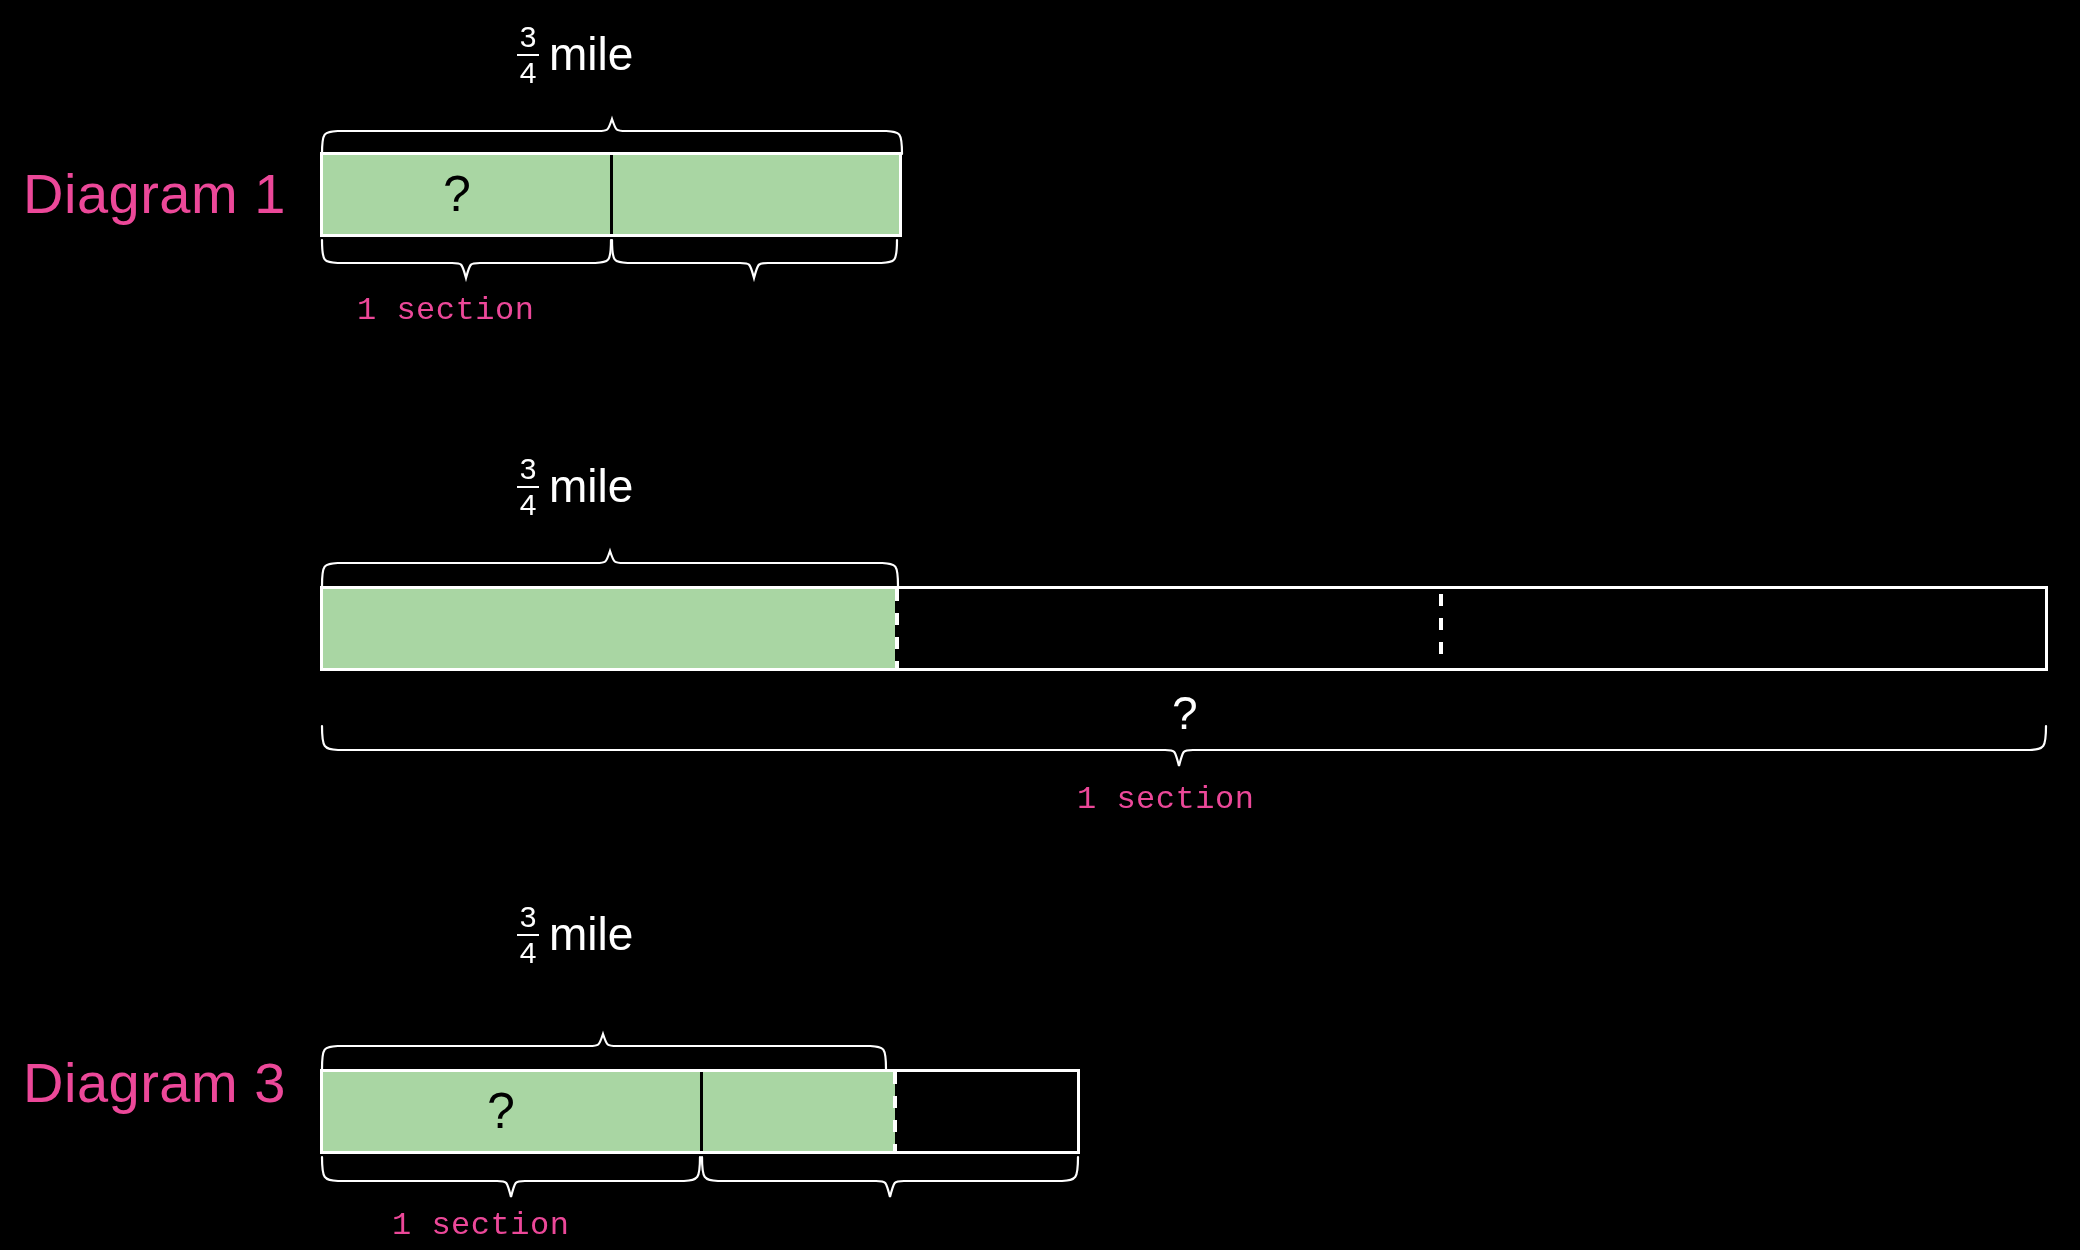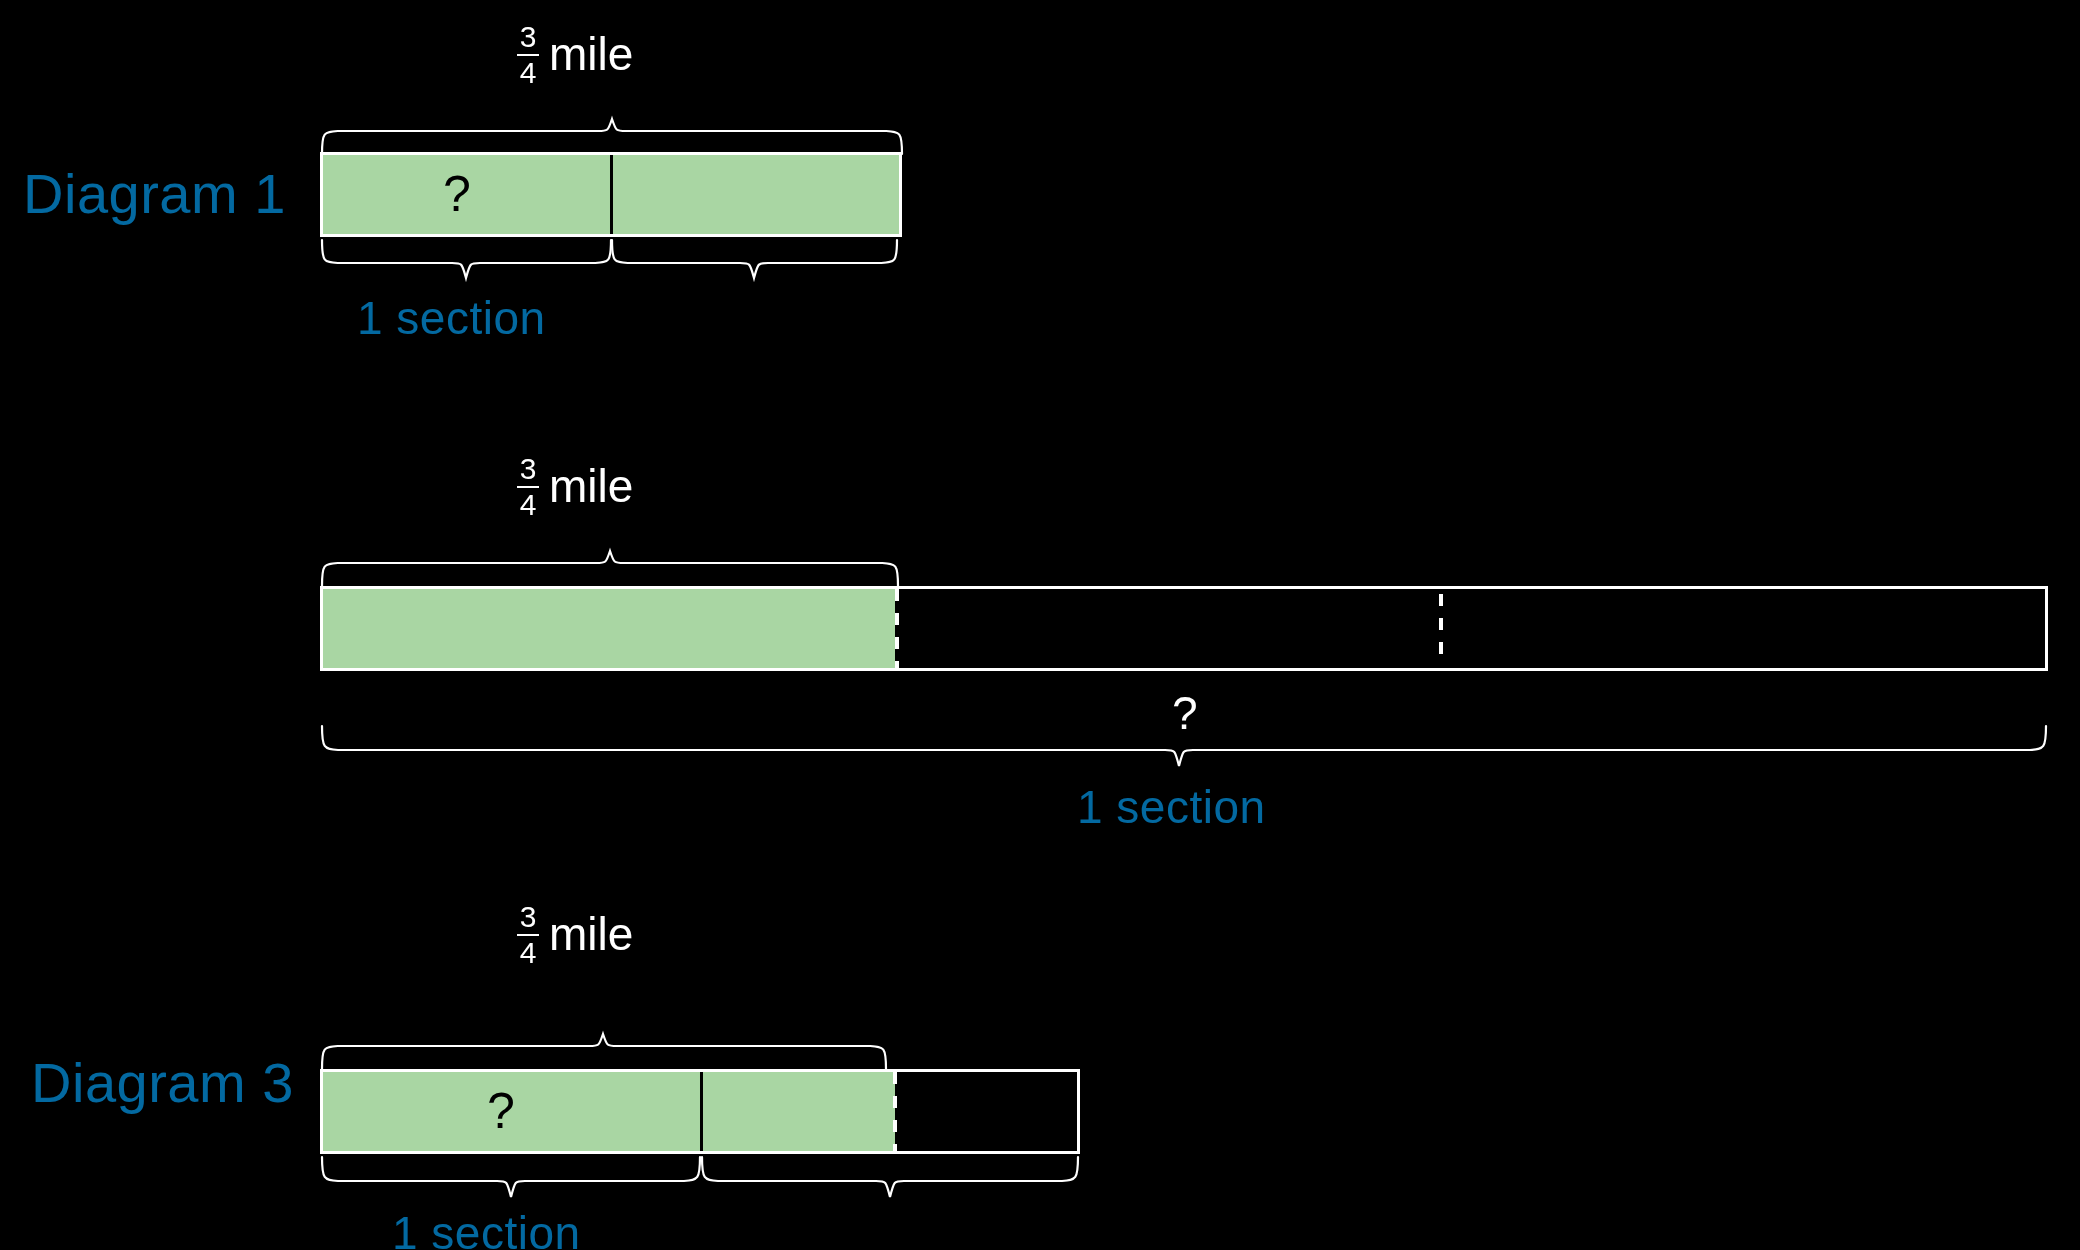--- a/index.html
+++ b/index.html
@@ -12,32 +12,33 @@
     width: 2080px;
     height: 1250px;
     background: #000000;
     overflow: hidden;
     font-family: "Liberation Sans", sans-serif;
   }
 
   
   .label {
     position: absolute;
-    color: #0369a1;
+    color: #ec4899;
     font-weight: 400;
     white-space: nowrap;
     line-height: 1;
   }
   .diagram-name {
     font-size: 56px;
     letter-spacing: 0.5px;
   }
   .caption {
-    font-size: 46px;
+    font-size: 32px;
     letter-spacing: 0.5px;
+    font-family: Liberation Mono, monospace;
   }
   .qmark-white {
     font-size: 46px;
     color: #ffffff;
   }
 
   
   .measure {
     position: absolute;
     display: flex;
@@ -162,21 +163,21 @@
   </div>
 
   <div class="label qmark-white" style="left:1172px; top:690px;">?</div>
 
   <svg class="brace" style="left:320px; top:726px; width:1728px; height:42px;" viewBox="0 0 1728 42" preserveAspectRatio="none">
     <path d="M2,0 C2,22 4,23 18,24 L845,24 C855,24 855,24 859,40 C863,24 863,24 873,24 L1710,24 C1724,23 1726,22 1726,0"></path>
   </svg>
 
   <div class="label caption" style="left:1077px; top:784px;">1 section</div>
 
-  <div class="label diagram-name" style="left:23px; top:1055px;margin-left:8px;">Diagram 3</div>
+  <div class="label diagram-name" style="left:23px; top:1055px;">Diagram 3</div>
 
   <div class="measure" style="left:517px; top:900px;">
     <span class="frac">
       <span class="num">3</span>
       <span class="bar"></span>
       <span class="den">4</span>
     </span>
     <span>mile</span>
   </div>
 

